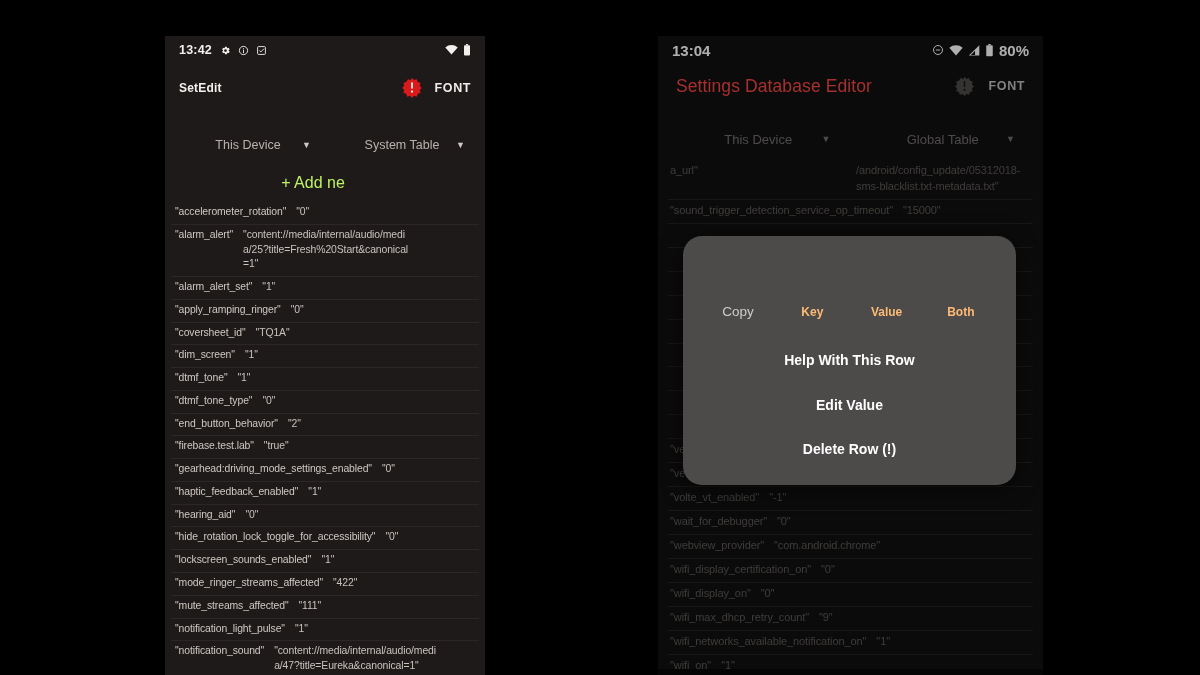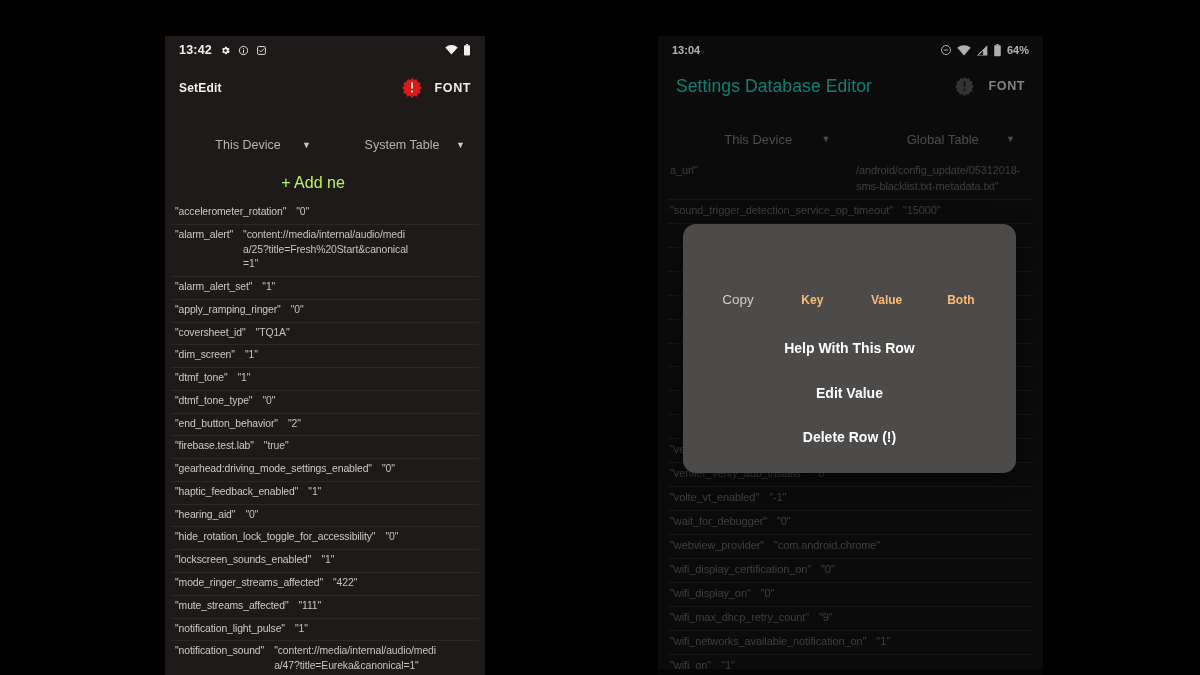--- a/index.html
+++ b/index.html
@@ -67,24 +67,24 @@
     width: 108px; height: 4px; border-radius: 2px; background: #efeae7; display: block;
   }
 
   
   .phone-right {
     position: absolute; left: 658px; top: 0; width: 385px; height: 675px;
     background: #121110; overflow: hidden;
   }
   .r-statusbar {
     height: 28px; display: flex; align-items: center; padding: 0 14px;
-    color: #fbfbfb; font-size: 11px; font-weight: 700;
+    color: #fbfbfb; font-size: 15px; font-weight: 700;
   }
   .r-appbar { height: 44px; display: flex; align-items: center; padding: 0 18px; }
-  .r-title { color: #14b8a6; font-size: 17.5px; letter-spacing: .1px; }
+  .r-title { color: #ef4444; font-size: 17.5px; letter-spacing: .1px; }
   .r-appbar .sp { flex: 1; }
   .r-badge { width: 21px; height: 21px; position: relative; margin-right: 14px; opacity: .62; }
   .r-font { color: #b9b9b9; font-size: 12.5px; font-weight: 700; letter-spacing: .6px; }
 
   .r-selrow { display: flex; align-items: center; height: 42px; padding: 0 8px; margin-top: 10px; }
   .r-sel {
     flex: 1; display: flex; align-items: center; justify-content: center; position: relative;
     color: #6e6c6b; font-size: 13px;
   }
   .r-sel .caret { position: absolute; right: 20px; color: #6e6c6b; font-size: 9px; }
@@ -95,22 +95,22 @@
     font-size: 11px; line-height: 1.45; color: #595755; letter-spacing: -.1px;
   }
   .r-row .k { white-space: nowrap; }
   .r-row .v { margin-left: 10px; word-break: break-word; }
   .r-row.first { display: flex; justify-content: space-between; }
   .r-row.first .v { text-align: left; width: 175px; margin-left: 0; }
 
   .scrim { position: absolute; inset: 0; background: rgba(0,0,0,.30); z-index: 30; }
 
   .dialog {
-    position: absolute; left: 25px; top: 188px; width: 333px; height: 249px;
-    background: #4d4b4a; border-radius: 13px; z-index: 35;
+    position: absolute; left: 25px; top: 200px; width: 333px; height: 249px;
+    background: #4d4b4a; border-radius: 19px; z-index: 35;
     box-shadow: 0 4px 22px rgba(0,0,0,.55);
   }
   .dlg-copyrow {
     display: flex; align-items: center; position: absolute; top: 68px; left: 0; right: 0;
     padding: 0 18px;
   }
   .dlg-copy { flex: 1; text-align: center; color: #cfcdcb; font-size: 13.5px; }
   .dlg-opt { flex: 1; text-align: center; color: #fdba74; font-size: 12px; font-weight: 700; }
   .dlg-line {
     position: absolute; left: 0; right: 0; text-align: center;
@@ -314,21 +314,21 @@
               <path d="M17 0v15.5H1.2L17 0Z"></path>
               <path d="M10.6 8.5v6.2H4.2l6.4-6.2Z" fill="#121110"></path>
             </svg>
         </span>
         <span class="ico">
           <svg width="9" height="13" viewBox="0 0 12 20" fill="#fbfbfb">
               <rect x="4" y="0" width="4" height="2" rx="1"></rect>
               <rect x="1" y="2" width="10" height="17" rx="1.6"></rect>
             </svg>
         </span>
-        <span>64%</span>
+        <span>80%</span>
       </span>
     </div>
 
     <div class="r-appbar">
       <span class="r-title">Settings Database Editor</span>
       <span class="sp"></span>
       <span class="r-badge">
         <svg width="21" height="21" viewBox="0 0 40 40">
           <path fill="#6e6c6b" d="M20 1.5l3.6 4 5.2-1.6 1.6 5.2 5.2 1.6-1.6 5.3 3.9 3.8-3.9 3.9 1.6 5.2-5.2 1.6-1.6 5.3-5.2-1.7-3.6 4.1-3.7-4.1-5.2 1.7-1.6-5.3-5.2-1.6 1.6-5.2-3.9-3.9 3.9-3.8-1.6-5.3 5.2-1.6L12.7 3.9l5.2 1.6z"></path>
           <rect x="18.5" y="9.5" width="3" height="12" rx="1.5" fill="#1c1b1a"></rect>

